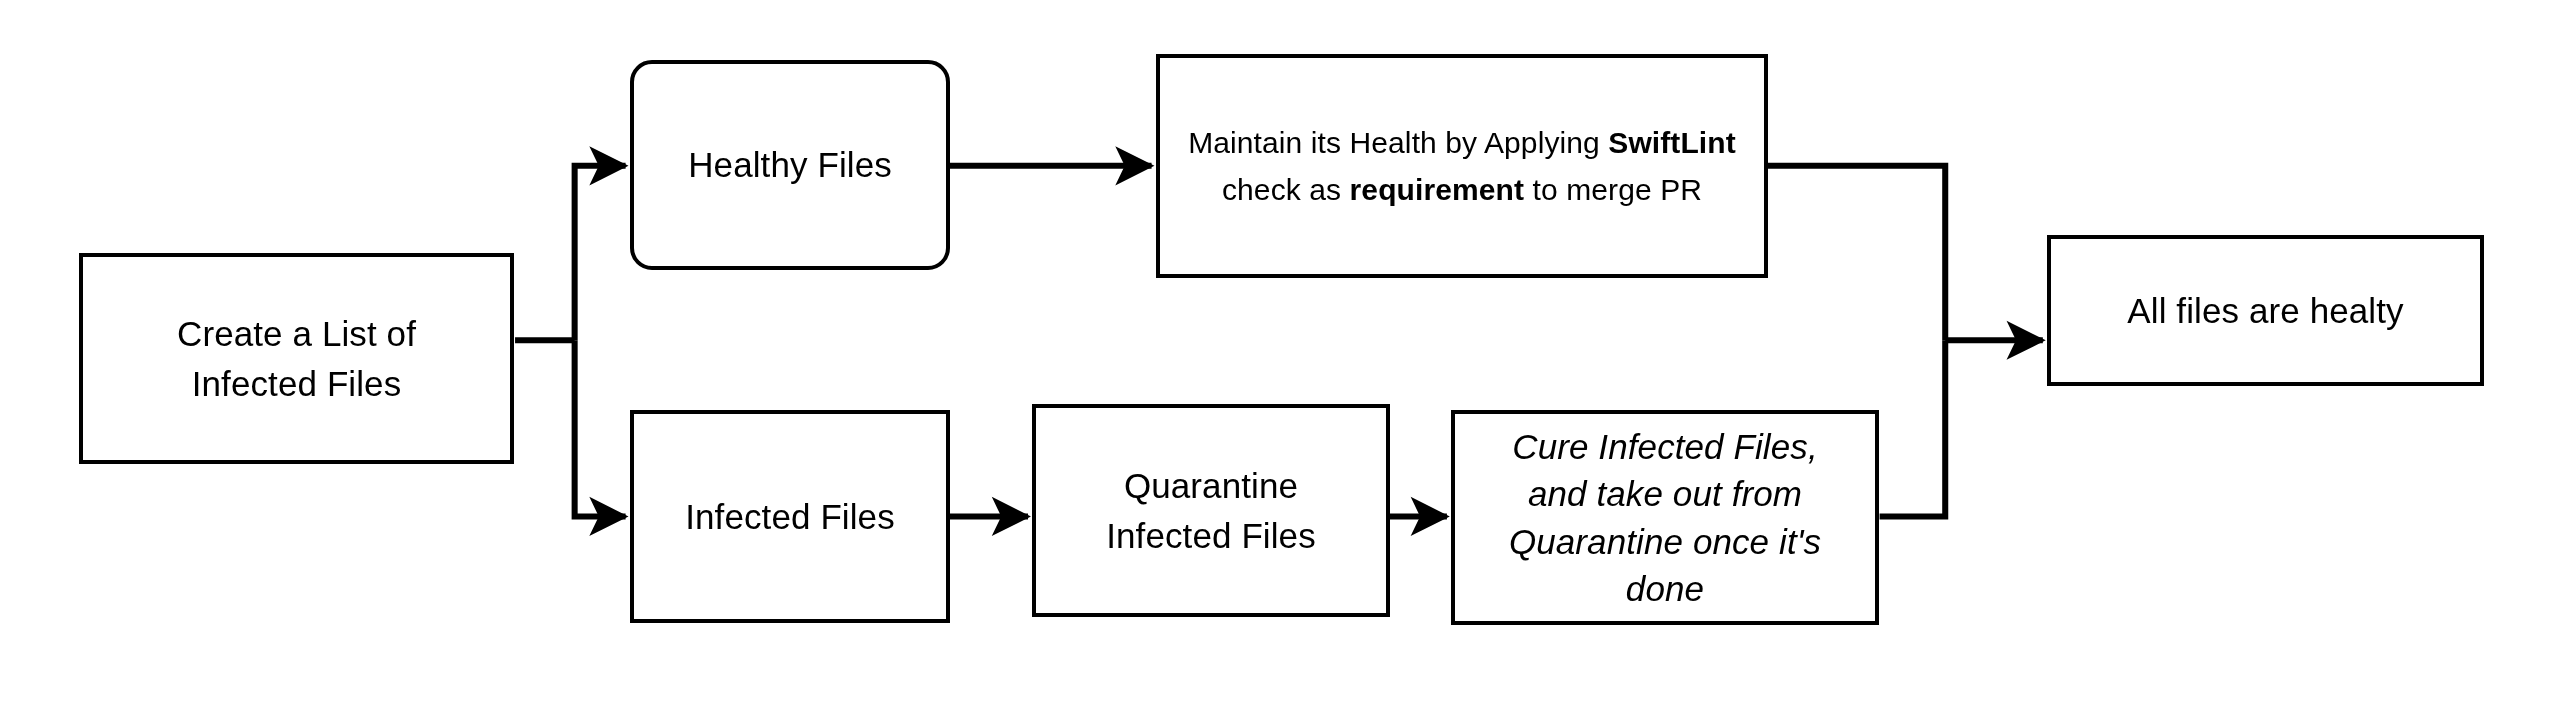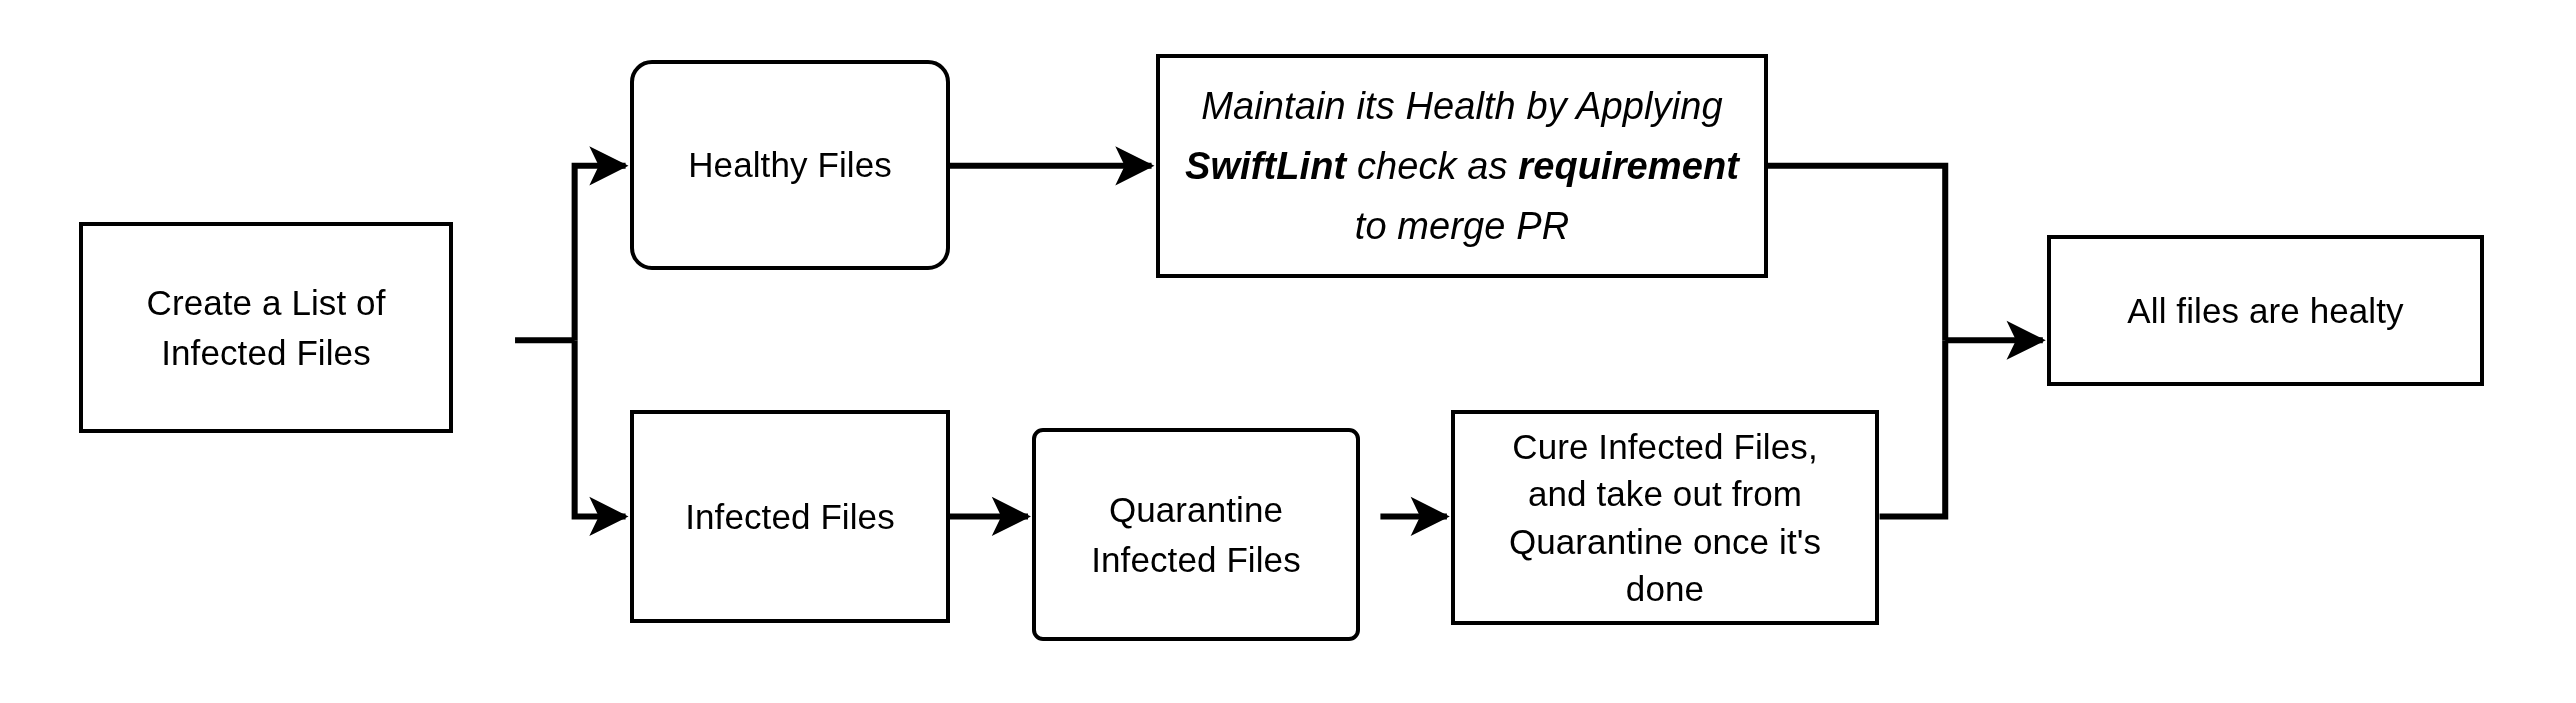--- a/index.html
+++ b/index.html
@@ -43,29 +43,29 @@
     font-size: 35px;
     line-height: 1.42;
     font-weight: 400;
     letter-spacing: 0.1px;
     white-space: pre-line;
   }
   .node-label.rich { white-space: normal; }
   .node-label b { font-weight: 700; }
 
   
-  #node-create-list   { left: 79px;   top: 222px; width: 374px; height: 211px; }
+  #node-create-list   { left: 79px;   top: 253px; width: 435px; height: 211px; }
   #node-healthy-files { left: 630px;  top: 60px;  width: 320px; height: 210px; border-radius: 22px; }
   #node-swiftlint     { left: 1156px; top: 54px;  width: 612px; height: 224px; }
   #node-infected-files{ left: 630px;  top: 410px; width: 320px; height: 213px; }
-  #node-quarantine    { left: 1032px; top: 428px; width: 328px; height: 213px; border-radius: 11px; }
-  #node-cure          { left: 1451px; top: 410px; width: 428px; height: 215px; }
+  #node-quarantine    { left: 1032px; top: 404px; width: 358px; height: 213px; }
+  #node-cure          { left: 1451px; top: 410px; width: 428px; height: 215px; font-style: italic; }
   #node-all-healthy   { left: 2047px; top: 235px; width: 437px; height: 151px; }
 
-  #node-swiftlint .node-label { font-size: 38px; line-height: 1.58; font-style: italic; }
+  #node-swiftlint .node-label { font-size: 30px; line-height: 1.58; }
   #node-cure .node-label { font-size: 35px; line-height: 1.35; }
 </style>
 </head>
 <body>
 
 <div id="canvas">
 
   <svg id="edges" viewBox="0 0 2982 814" width="2576" height="703" xmlns="http://www.w3.org/2000/svg">
     <defs>
       <marker id="arrow" viewBox="0 0 12 12" refX="10.6" refY="6" markerWidth="7.2" markerHeight="7.2" orient="auto-start-reverse">

